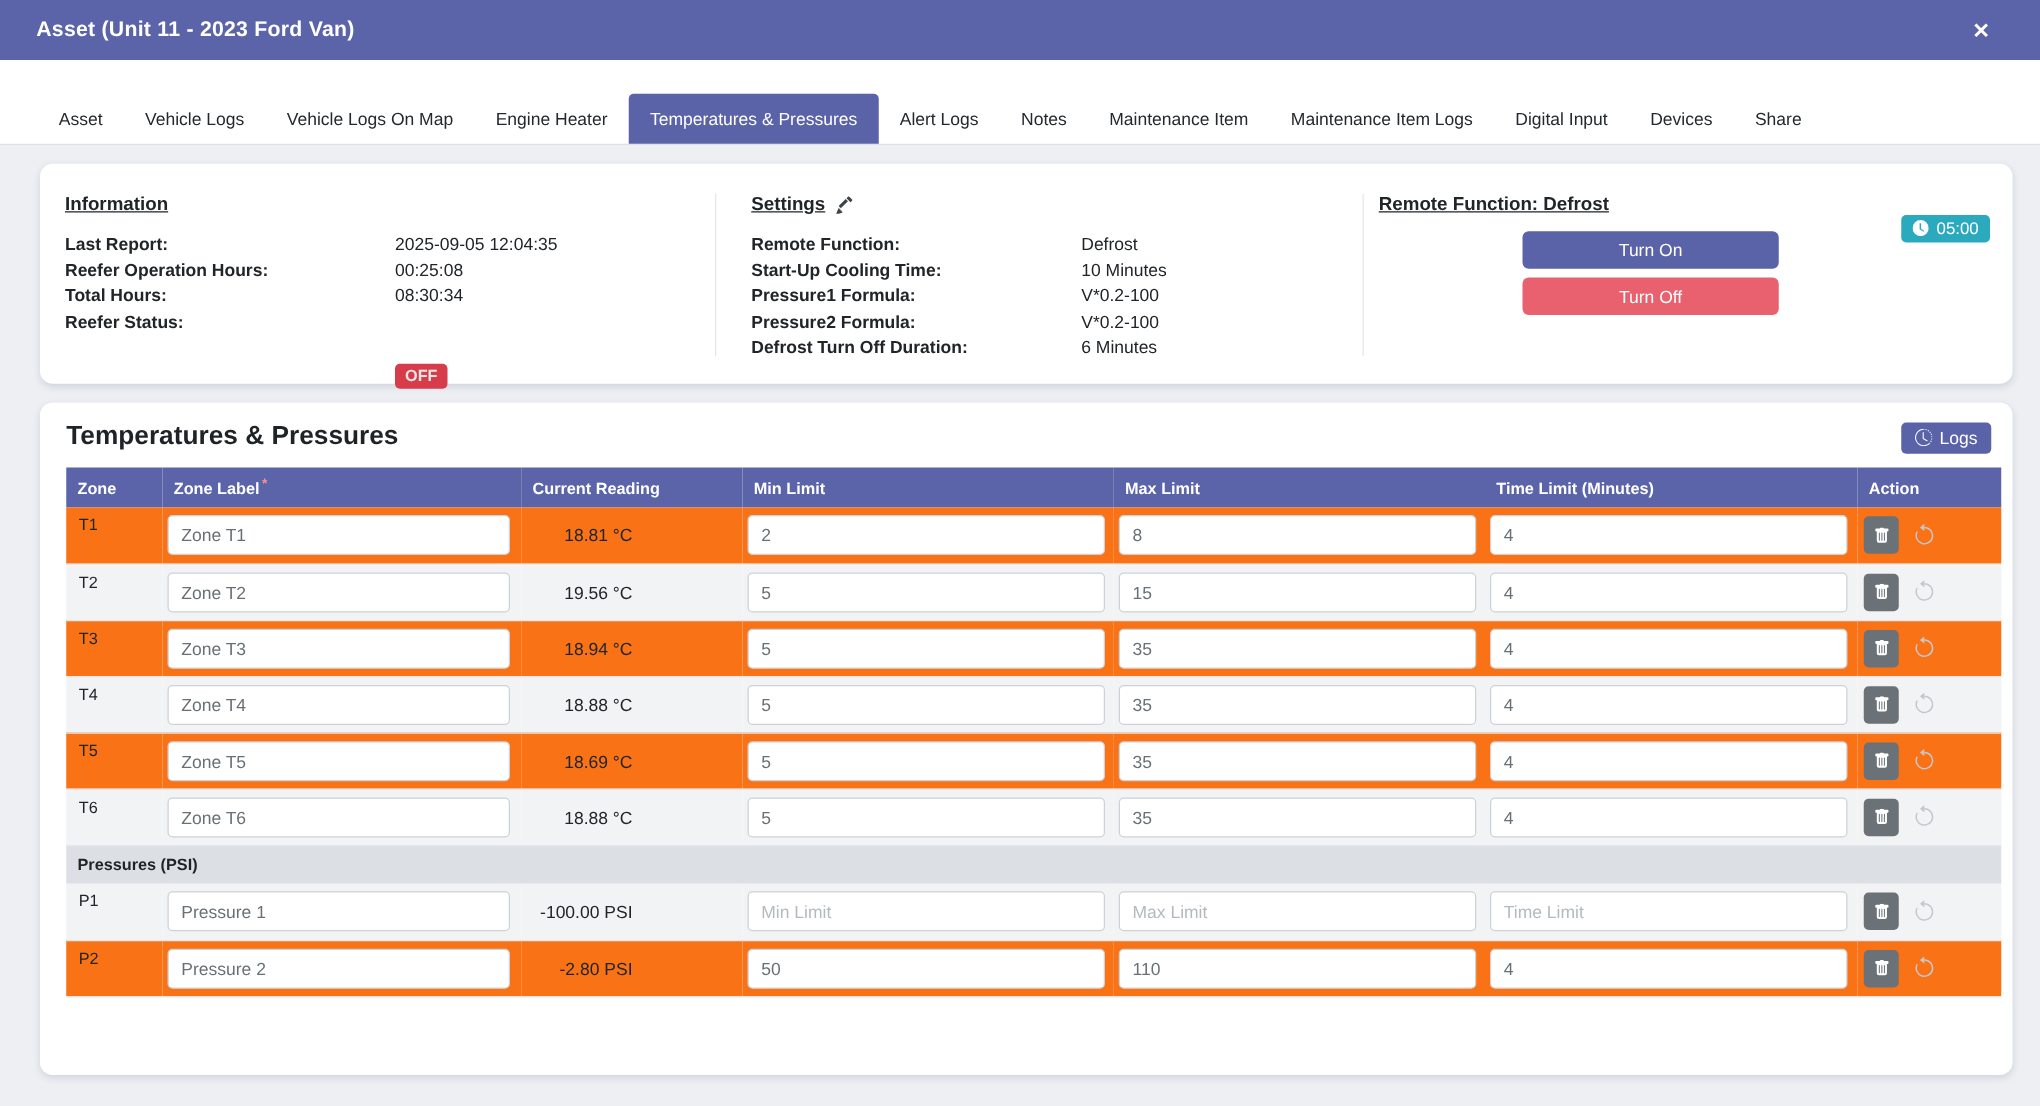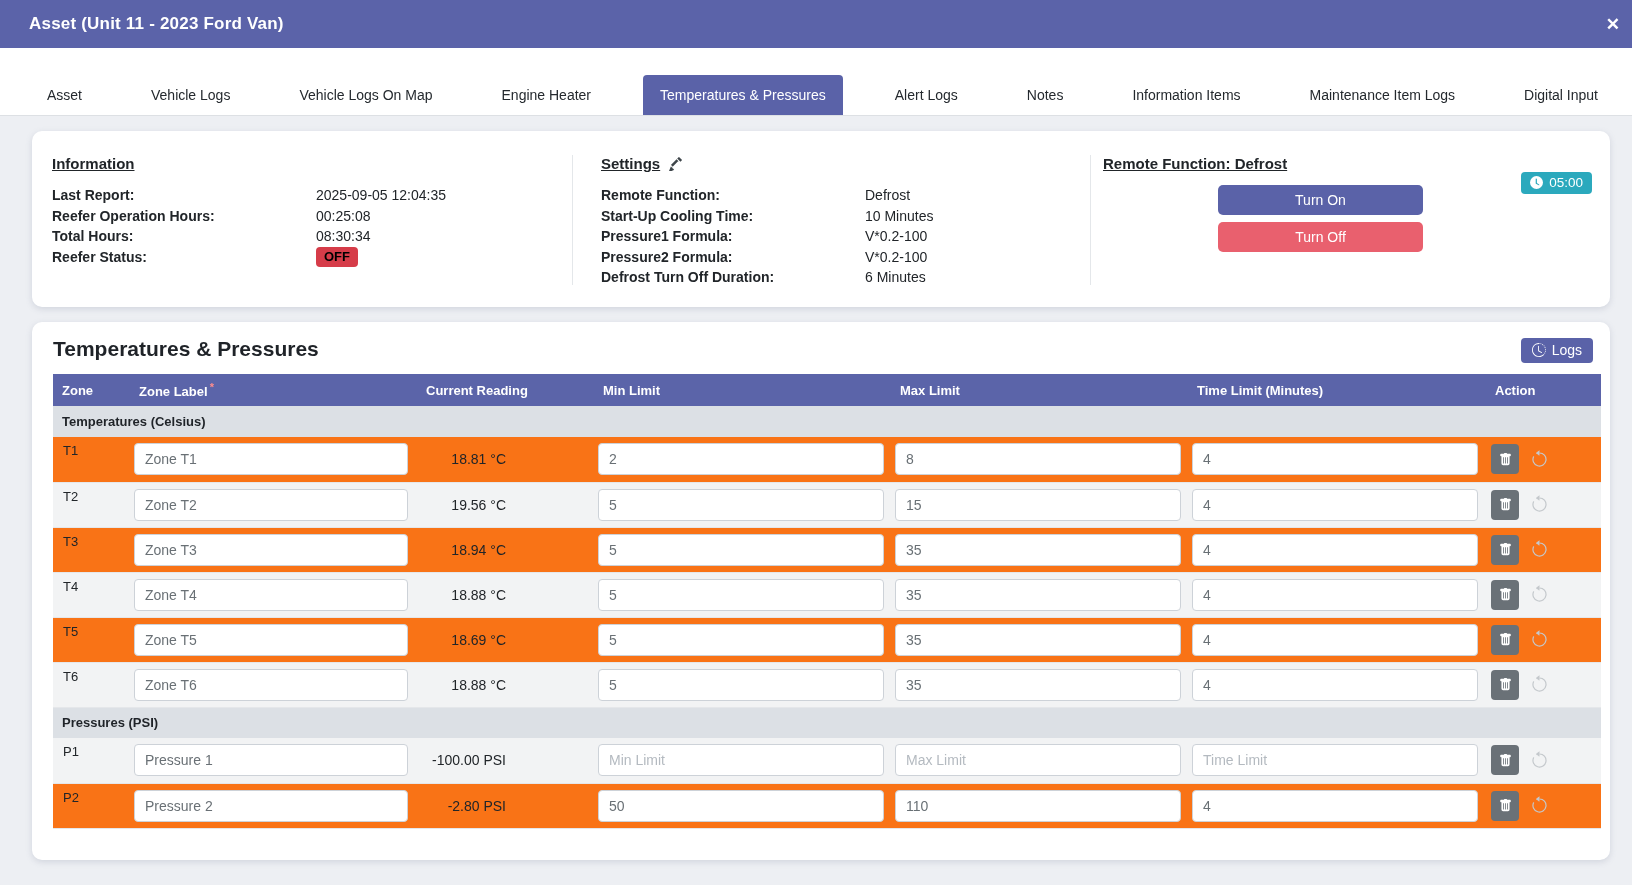--- a/index.html
+++ b/index.html
@@ -6,30 +6,30 @@
   html,body { width: 1632px; height: 885px; }
   body {
     font-family: "Liberation Sans", "DejaVu Sans", sans-serif;
     background: #edeff3;
     overflow: hidden;
     color: #212529;
   }
   
   .titlebar {
     height: 48px; background: #5b63a9; color: #fff;
-    display: flex; align-items: center; padding: 0 12px 0 29px;
+    display: flex; align-items: center; padding: 0 40px 0 29px;
   }
   .titlebar .title { font-size: 17px; font-weight: 700; flex: 1; letter-spacing: .2px; }
   .close-btn {
     background: none; border: none; color: #fff; font-size: 17px;
     font-weight: 700; cursor: pointer; line-height: 1;
   }
   
   .tabwrap { background: #fff; padding: 27px 0 0 30px; border-bottom: 1px solid #dde0e4; }
-  .tabs { display: flex; gap: 35px; }
+  .tabs { display: flex; }
   .tab {
     padding: 0 17px; line-height: 40px; height: 40px; font-size: 14px;
     color: #24292e; cursor: pointer; white-space: nowrap;
   }
   .tab.active {
     background: #5a62a8; color: #fff; border-radius: 4px 4px 0 0;
   }
   
   .content { padding: 15px 22px 0 32px; }
   .card {
@@ -42,22 +42,22 @@
   .col-settings { width: 518px; padding-left: 28px; border-left: 1px solid #e4e7ea; }
   .col-remote { flex: 1; padding: 0 18px 0 12px; border-left: 1px solid #e4e7ea; }
   .sec-heading {
     font-size: 15px; font-weight: 700; text-decoration: underline;
     margin-bottom: 13px; display: flex; align-items: center; gap: 8px;
   }
   .kv-row { display: flex; line-height: 20.5px; font-size: 14px; gap: 12px; }
   .kv-label { width: 252px; font-weight: 700; }
   .kv-value { font-weight: 400; }
   .badge-off {
-    display: inline-block; background: #d63c49; color: #000000; font-weight: 700;
-    font-size: 13px; padding: 2px 8px 3px; border-radius: 4px; line-height: 1.2;
+    display: inline-block; background: #d63c49; color: #e5e5e5; font-weight: 700;
+    font-size: 13px; padding: 2px 8px 3px; border-radius: 4px; line-height: 1.2; margin-top: 44px;
   }
   .edit-pencil { cursor: pointer; display: inline-flex; }
   .timer-badge {
     position: absolute; top: 17px; right: 18px;
     background: #2ba9bd; color: #fff; font-size: 13.5px; font-weight: 400;
     border-radius: 4px; padding: 3px 9px 4px; display: flex; align-items: center; gap: 6px;
   }
   .remote-btn {
     display: block; width: 205px; margin-left: 115px; height: 30px;
     border: none; border-radius: 5px; color: #fff; font-size: 14px;
@@ -114,21 +114,21 @@
 
 <div class="tabwrap">
   <div class="tabs">
     <div class="tab">Asset</div>
     <div class="tab">Vehicle Logs</div>
     <div class="tab">Vehicle Logs On Map</div>
     <div class="tab">Engine Heater</div>
     <div class="tab active">Temperatures &amp; Pressures</div>
     <div class="tab">Alert Logs</div>
     <div class="tab">Notes</div>
-    <div class="tab">Information Items</div>
+    <div class="tab">Maintenance Item</div>
     <div class="tab">Maintenance Item Logs</div>
     <div class="tab">Digital Input</div>
     <div class="tab">Devices</div>
     <div class="tab">Share</div>
   </div>
 </div>
 
 <div class="content">
 
   <div class="card info-card">
@@ -225,23 +225,20 @@
           <th>Zone</th>
           <th><span>Zone Label</span><span class="req">*</span></th>
           <th>Current Reading</th>
           <th>Min Limit</th>
           <th>Max Limit</th>
           <th>Time Limit (Minutes)</th>
           <th>Action</th>
         </tr>
       </thead>
       <tbody>
-        <tr class="group-row">
-          <td colspan="7">Temperatures (Celsius)</td>
-        </tr>
 
         <tr class="data-row">
           <td class="zone-cell">T1</td>
           <td class="input-cell"><input class="inp-label" value="Zone T1" style=""></td>
           <td class="reading-cell">18.81 °C</td>
           <td class="input-cell"><input class="inp-num" value="2" style=""></td>
           <td class="input-cell"><input class="inp-num" value="8" style=""></td>
           <td class="input-cell"><input class="inp-num" value="4" style=""></td>
           <td class="action-cell">
               <div class="action-inner">

